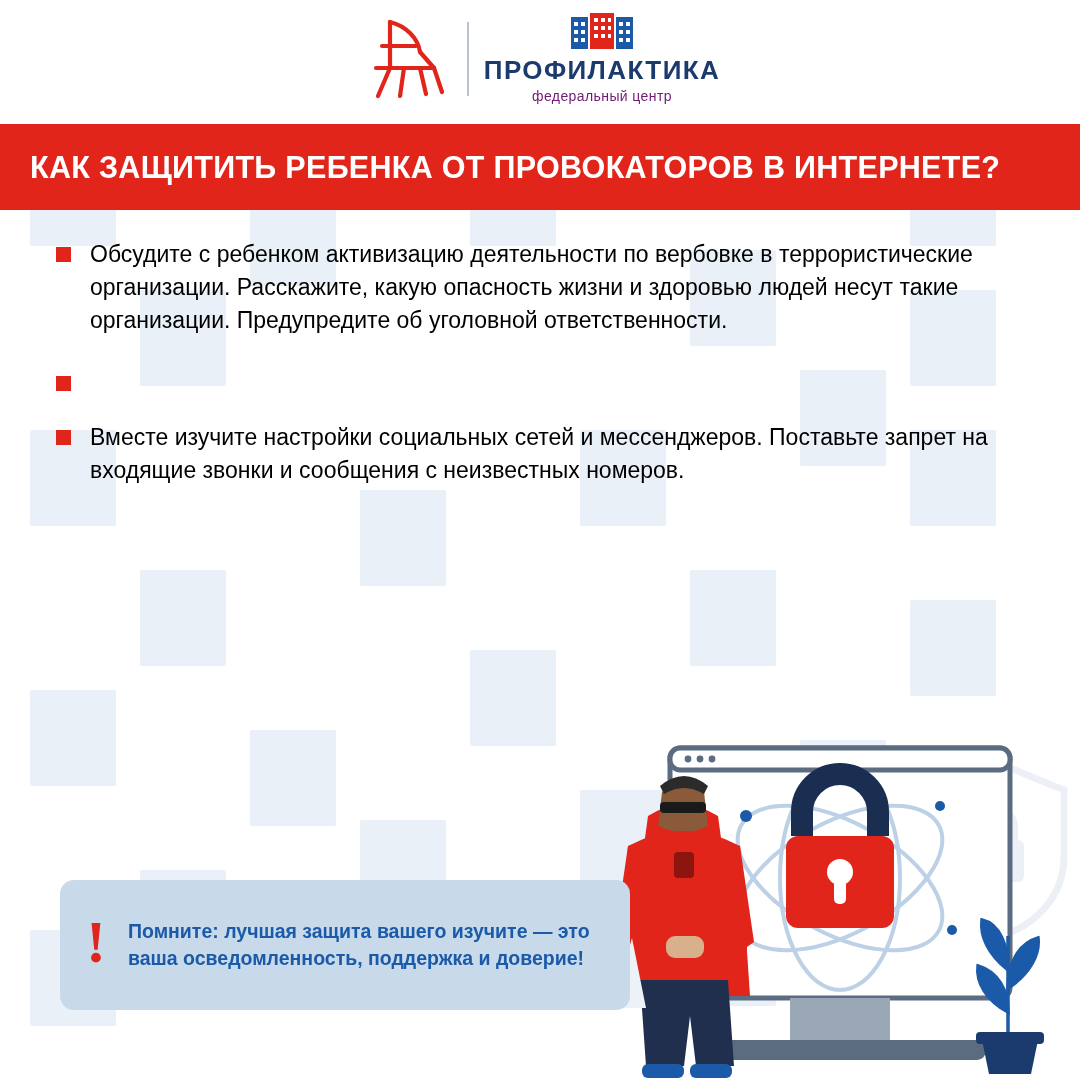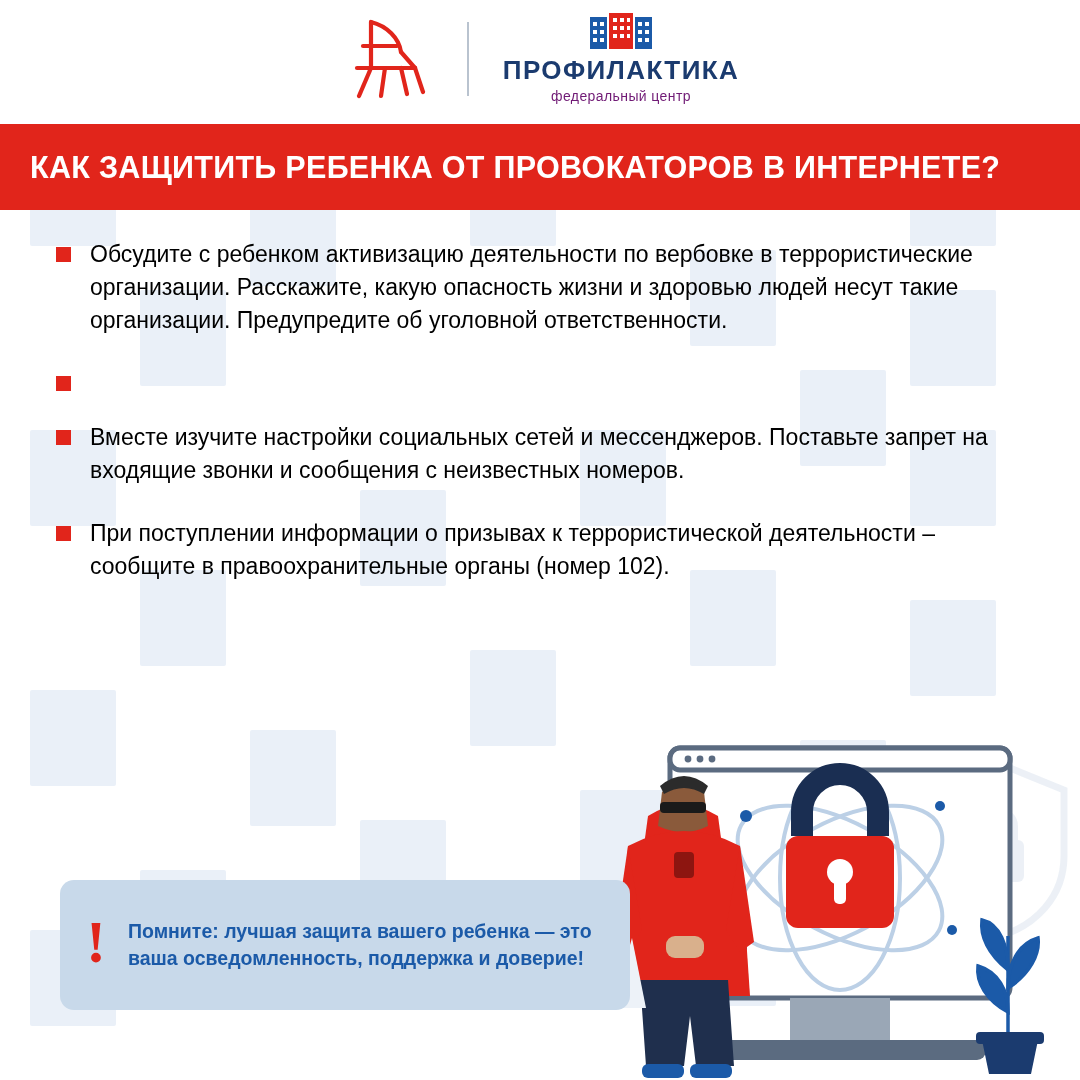--- a/index.html
+++ b/index.html
@@ -32,21 +32,21 @@
   }
 
   
   .header {
     position: relative;
     z-index: 3;
     height: 117px;
     display: flex;
     align-items: center;
     justify-content: center;
-    gap: 34px;
+    gap: 15px;
     background: #ffffff;
   }
   .logo-chair { width: 92px; height: 86px; }
   .logo-divider {
     width: 2px; height: 74px;
     background: #b9c3cf;
   }
   .logo-right {
     display: flex;
     flex-direction: column;
@@ -257,24 +257,20 @@
       <div class="bullet-marker"></div>
       <div class="bullet-text">Обсудите с ребенком активизацию деятельности по вербовке в террористические организации. Расскажите, какую опасность жизни и здоровью людей несут такие организации. Предупредите об уголовной ответственности.</div>
     </div>
     <div class="bullet-row">
       <div class="bullet-marker"></div>
     </div>
     <div class="bullet-row">
       <div class="bullet-marker"></div>
       <div class="bullet-text">Вместе изучите настройки социальных сетей и мессенджеров. Поставьте запрет на входящие звонки и сообщения с неизвестных номеров.</div>
     </div>
-    <div class="bullet-row">
-      <div class="bullet-marker"></div>
-      <div class="bullet-text">При поступлении информации о призывах к террористической деятельности – сообщите в правоохранительные органы (номер 102).</div>
-    </div>
   </div>
 
   <svg class="illus" viewBox="0 0 1080 340">
 
     <g>
       <rect x="670" y="8" width="340" height="250" rx="10" fill="#ffffff" stroke="#5b6b80" stroke-width="5"></rect>
       <rect x="670" y="8" width="340" height="22" rx="10" fill="#ffffff" stroke="#5b6b80" stroke-width="5"></rect>
       <circle cx="688" cy="19" r="3.4" fill="#5b6b80"></circle>
       <circle cx="700" cy="19" r="3.4" fill="#5b6b80"></circle>
       <circle cx="712" cy="19" r="3.4" fill="#5b6b80"></circle>
@@ -320,16 +316,16 @@
       <path d="M640 240 h88 l6 86 h-38 l-6 -50 -6 50 h-38 Z" fill="#1f2f4d"></path>
       <rect x="642" y="324" width="42" height="14" rx="6" fill="#1b5aa8"></rect>
       <rect x="690" y="324" width="42" height="14" rx="6" fill="#1b5aa8"></rect>
     </g>
 
     <path d="M612 268 l20 -70 14 70 Z" fill="#edf2f8"></path>
   </svg>
 
   <div class="note-box">
     <div class="note-excl">!</div>
-    <div class="note-text">Помните: лучшая защита вашего ребенка — это ваша осведомленность, поддержка и доверие!</div>
+    <div class="note-text">Помните: лучшая защита вашего изучите — это ваша осведомленность, поддержка и доверие!</div>
   </div>
 
 </div>
 
 </body></html>

